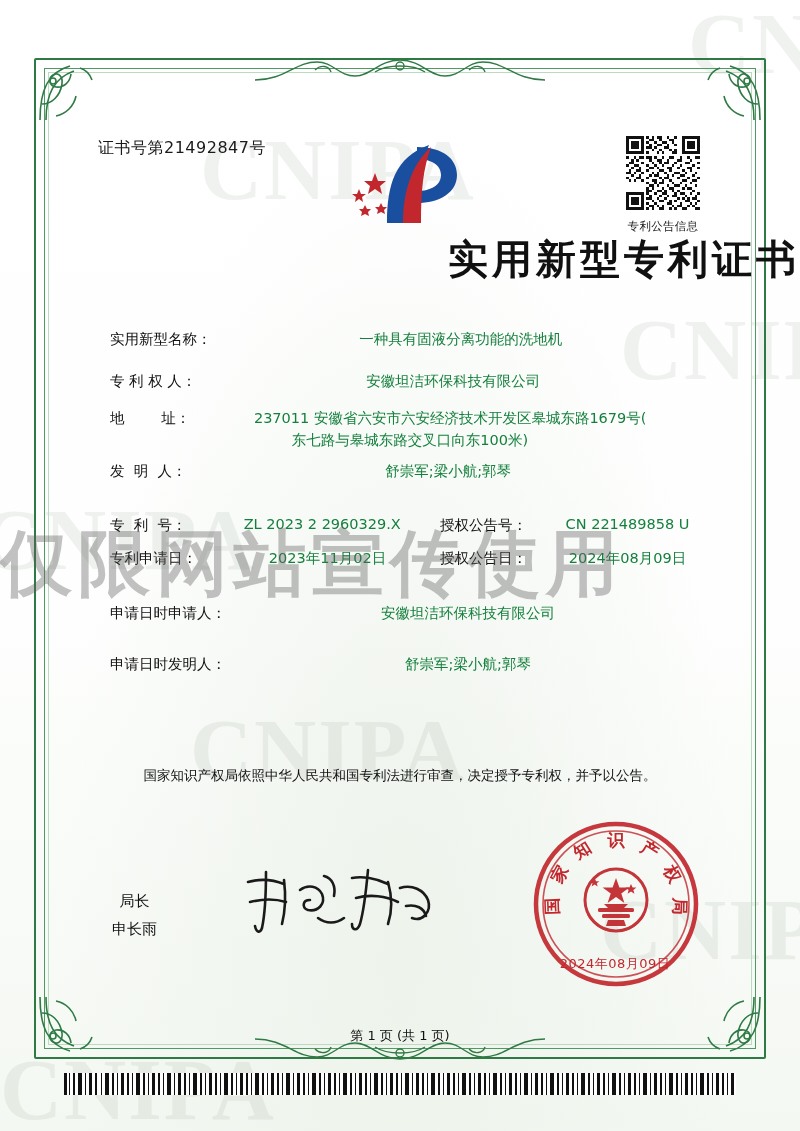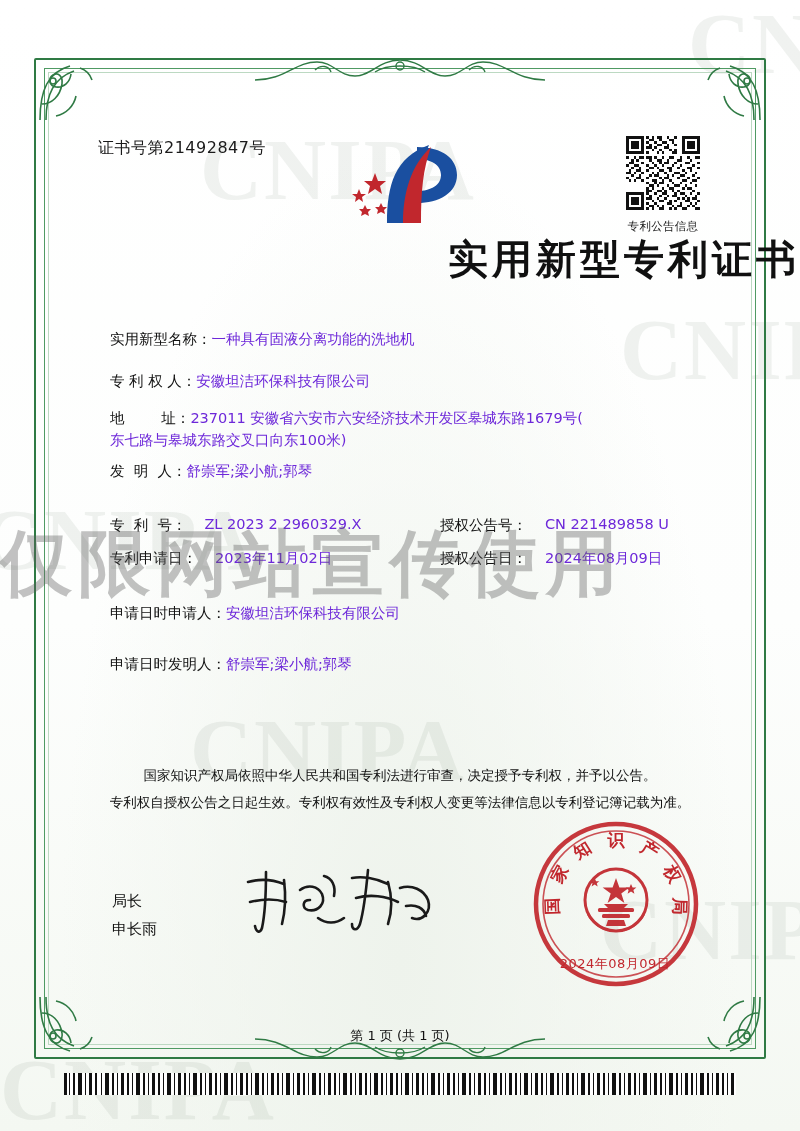--- a/index.html
+++ b/index.html
@@ -143,21 +143,22 @@
     margin-bottom: 0;
     line-height: 1.55;
   }
   .flabel {
     flex: 0 0 auto;
     white-space: pre;
     color: #111;
   }
   .fvalue {
     flex: 1 1 auto;
-    color: #6d28d9;
+    color: #15803d;
+    text-align: center;
   }
   .spacer-8 { height: 8px; }
   .spacer-14 { height: 14px; }
   .spacer-20 { height: 20px; }
 
   .tworow {
     display: flex;
     width: 100%;
   }
   .tworow > .col {
@@ -181,20 +182,21 @@
   .legal p { margin: 0; }
 
   
   .sig-block {
     position: absolute;
     left: 112px;
     top: 888px;
     font-size: 15px;
     line-height: 1.85;
     color: #111;
+    text-align: center;
   }
   .signature {
     position: absolute;
     left: 240px;
     top: 862px;
     width: 200px;
     height: 80px;
     color: #111;
   }
   .signature svg { width: 100%; height: 100%; display: block; }
@@ -638,21 +640,20 @@
     <div class="spacer-8"></div>
 
     <div class="frow">
       <span class="flabel">申请日时发明人：</span>
       <span class="fvalue">舒崇军;梁小航;郭琴</span>
     </div>
   </div>
 
   <div class="legal">
     <p>国家知识产权局依照中华人民共和国专利法进行审查，决定授予专利权，并予以公告。</p>
-    <p>专利权自授权公告之日起生效。专利权有效性及专利权人变更等法律信息以专利登记簿记载为准。</p>
   </div>
 
   <div class="sig-block">
     <div>局长</div>
     <div>申长雨</div>
   </div>
 
   <div class="signature">
     <svg viewBox="0 0 200 80">
       <g fill="none" stroke="#1a1a1a" stroke-width="2.6" stroke-linecap="round" stroke-linejoin="round">

